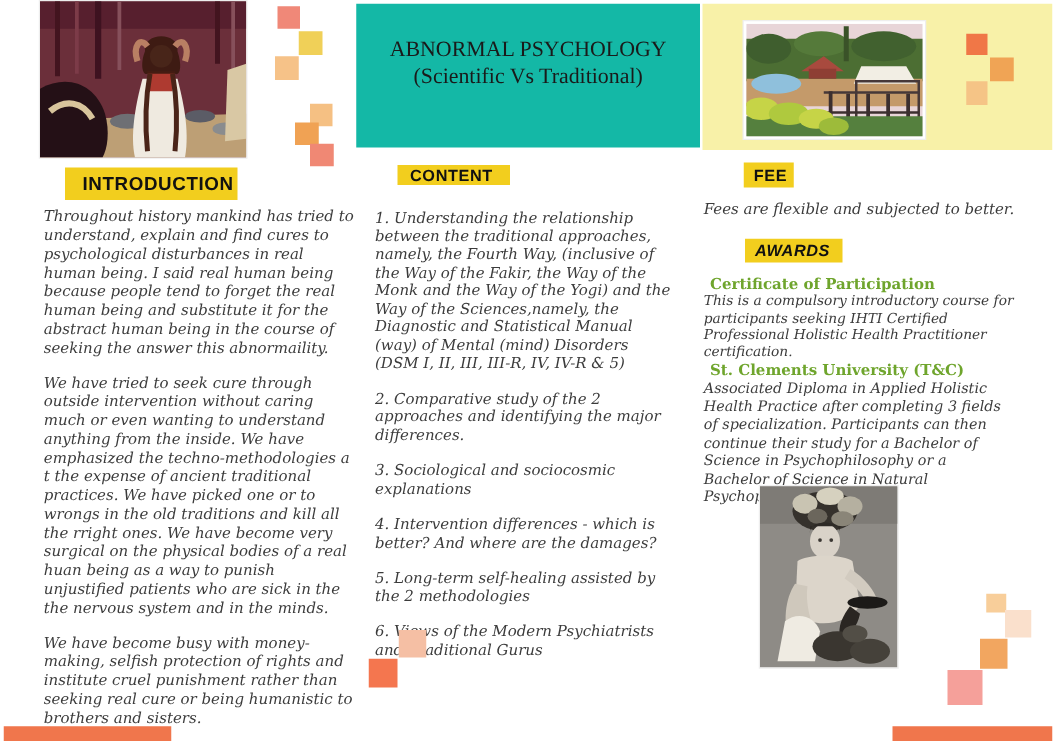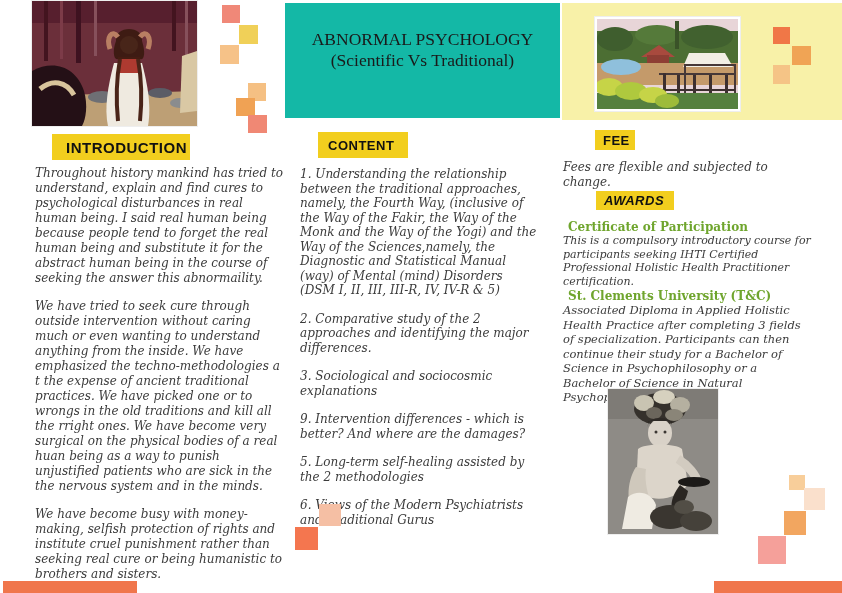--- a/index.html
+++ b/index.html
@@ -107,29 +107,29 @@
   <p>Many have cared fellows only in the mouth - the few options left for them to choose.</p>
 </div>
 
 <div class="bar" style="left:3px;top:581px;width:134px;"></div>
 
 <div class="abs" id="title-box">
   <div>ABNORMAL PSYCHOLOGY</div>
   <div>(Scientific Vs Traditional)</div>
 </div>
 
-<div class="hl" style="left:285px;top:132px;width:90px;height:26px;font-size:13px;padding-left:10px;box-sizing:border-box;">
+<div class="hl" style="left:285px;top:132px;width:90px;height:16px;font-size:13px;padding-left:10px;box-sizing:border-box;">
   <span>CONTENT</span>
 </div>
 
 <div class="abs col-text body-text" id="middle-text">
   <p>1. Understanding the relationship between the traditional approaches, namely, the Fourth Way, (inclusive of the Way of the Fakir, the Way of the Monk and the Way of the Yogi) and the Way of the Sciences,namely, the Diagnostic and Statistical Manual (way) of Mental (mind) Disorders (DSM I, II, III, III-R, IV, IV-R &amp; 5)</p>
   <p>2. Comparative study of the 2 approaches and identifying the major differences.</p>
   <p>3. Sociological and sociocosmic explanations</p>
-  <p>9. Intervention differences - which is better? And where are the damages?</p>
+  <p>4. Intervention differences - which is better? And where are the damages?</p>
   <p>5. Long-term self-healing assisted by the 2 methodologies</p>
   <p>6. Views of the Modern Psychiatrists and Traditional Gurus</p>
 </div>
 
 <div class="sq" style="left:319px;top:504px;width:22px;height:22px;background:#F5BFA4;"></div>
 <div class="sq" style="left:295px;top:527px;width:23px;height:23px;background:#F4764F;"></div>
 
 <div class="abs" id="right-banner"></div>
 
 <div class="photo-frame" style="left:595px;top:17px;width:145px;height:94px;">
@@ -162,21 +162,21 @@
 </div>
 
 <div class="sq" style="left:773px;top:27px;width:17px;height:17px;background:#F07747;"></div>
 <div class="sq" style="left:792px;top:46px;width:19px;height:19px;background:#F0A455;"></div>
 <div class="sq" style="left:773px;top:65px;width:17px;height:19px;background:#F5C486;"></div>
 
 <div class="hl" style="left:562px;top:130px;width:40px;height:20px;font-size:13px;padding-left:8px;box-sizing:border-box;">
   <span>FEE</span>
 </div>
 
-<div class="abs body-text" id="fee-text">Fees are flexible and subjected to change.</div>
+<div class="abs body-text" id="fee-text">Fees are flexible and subjected to better.</div>
 
 <div class="hl" style="left:563px;top:191px;width:78px;height:19px;font-size:13px;padding-left:8px;box-sizing:border-box;font-style:italic;">
   <span>AWARDS</span>
 </div>
 
 <div class="abs" id="awards-block">
   <p class="award-title">Certificate of Participation</p>
   <p class="award-body">This is a compulsory introductory course for participants seeking IHTI Certified Professional Holistic Health Practitioner certification.</p>
   <p class="award-title">St. Clements University (T&amp;C)</p>
   <p class="award-body" style="font-size:11.5px;line-height:14.5px;">Associated Diploma in Applied Holistic Health Practice after completing 3 fields of specialization. Participants can then continue their study for a Bachelor of Science in Psychophilosophy or a Bachelor of Science in Natural Psychophysical Therapy.</p>

